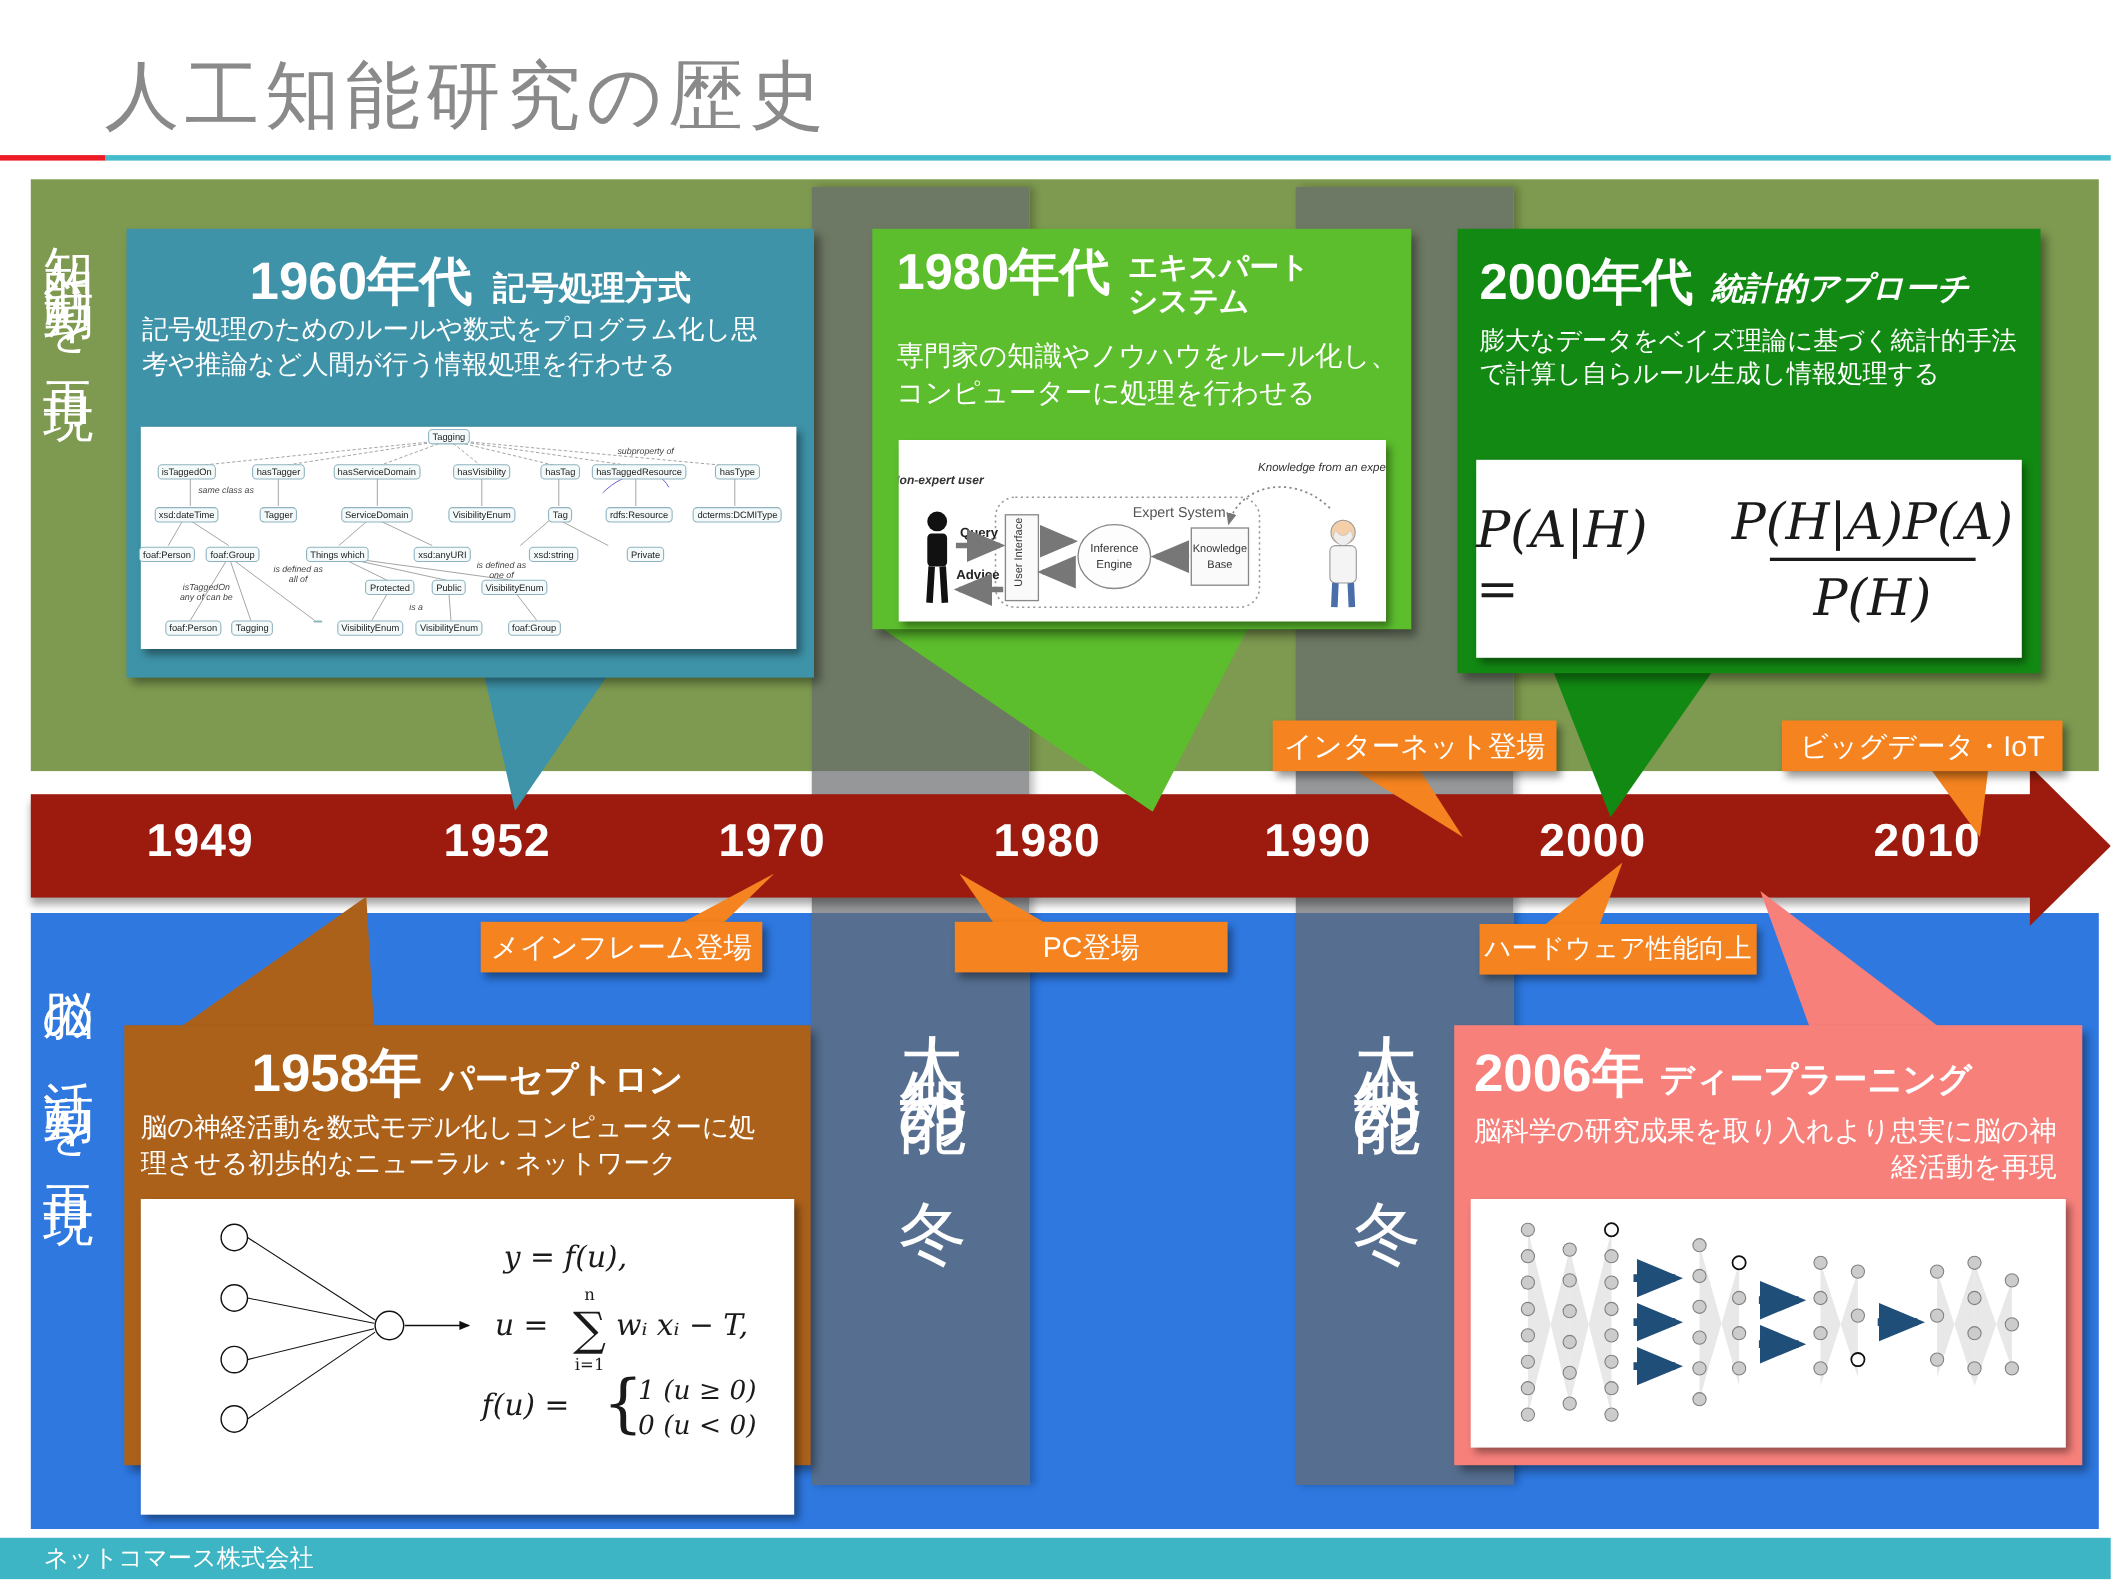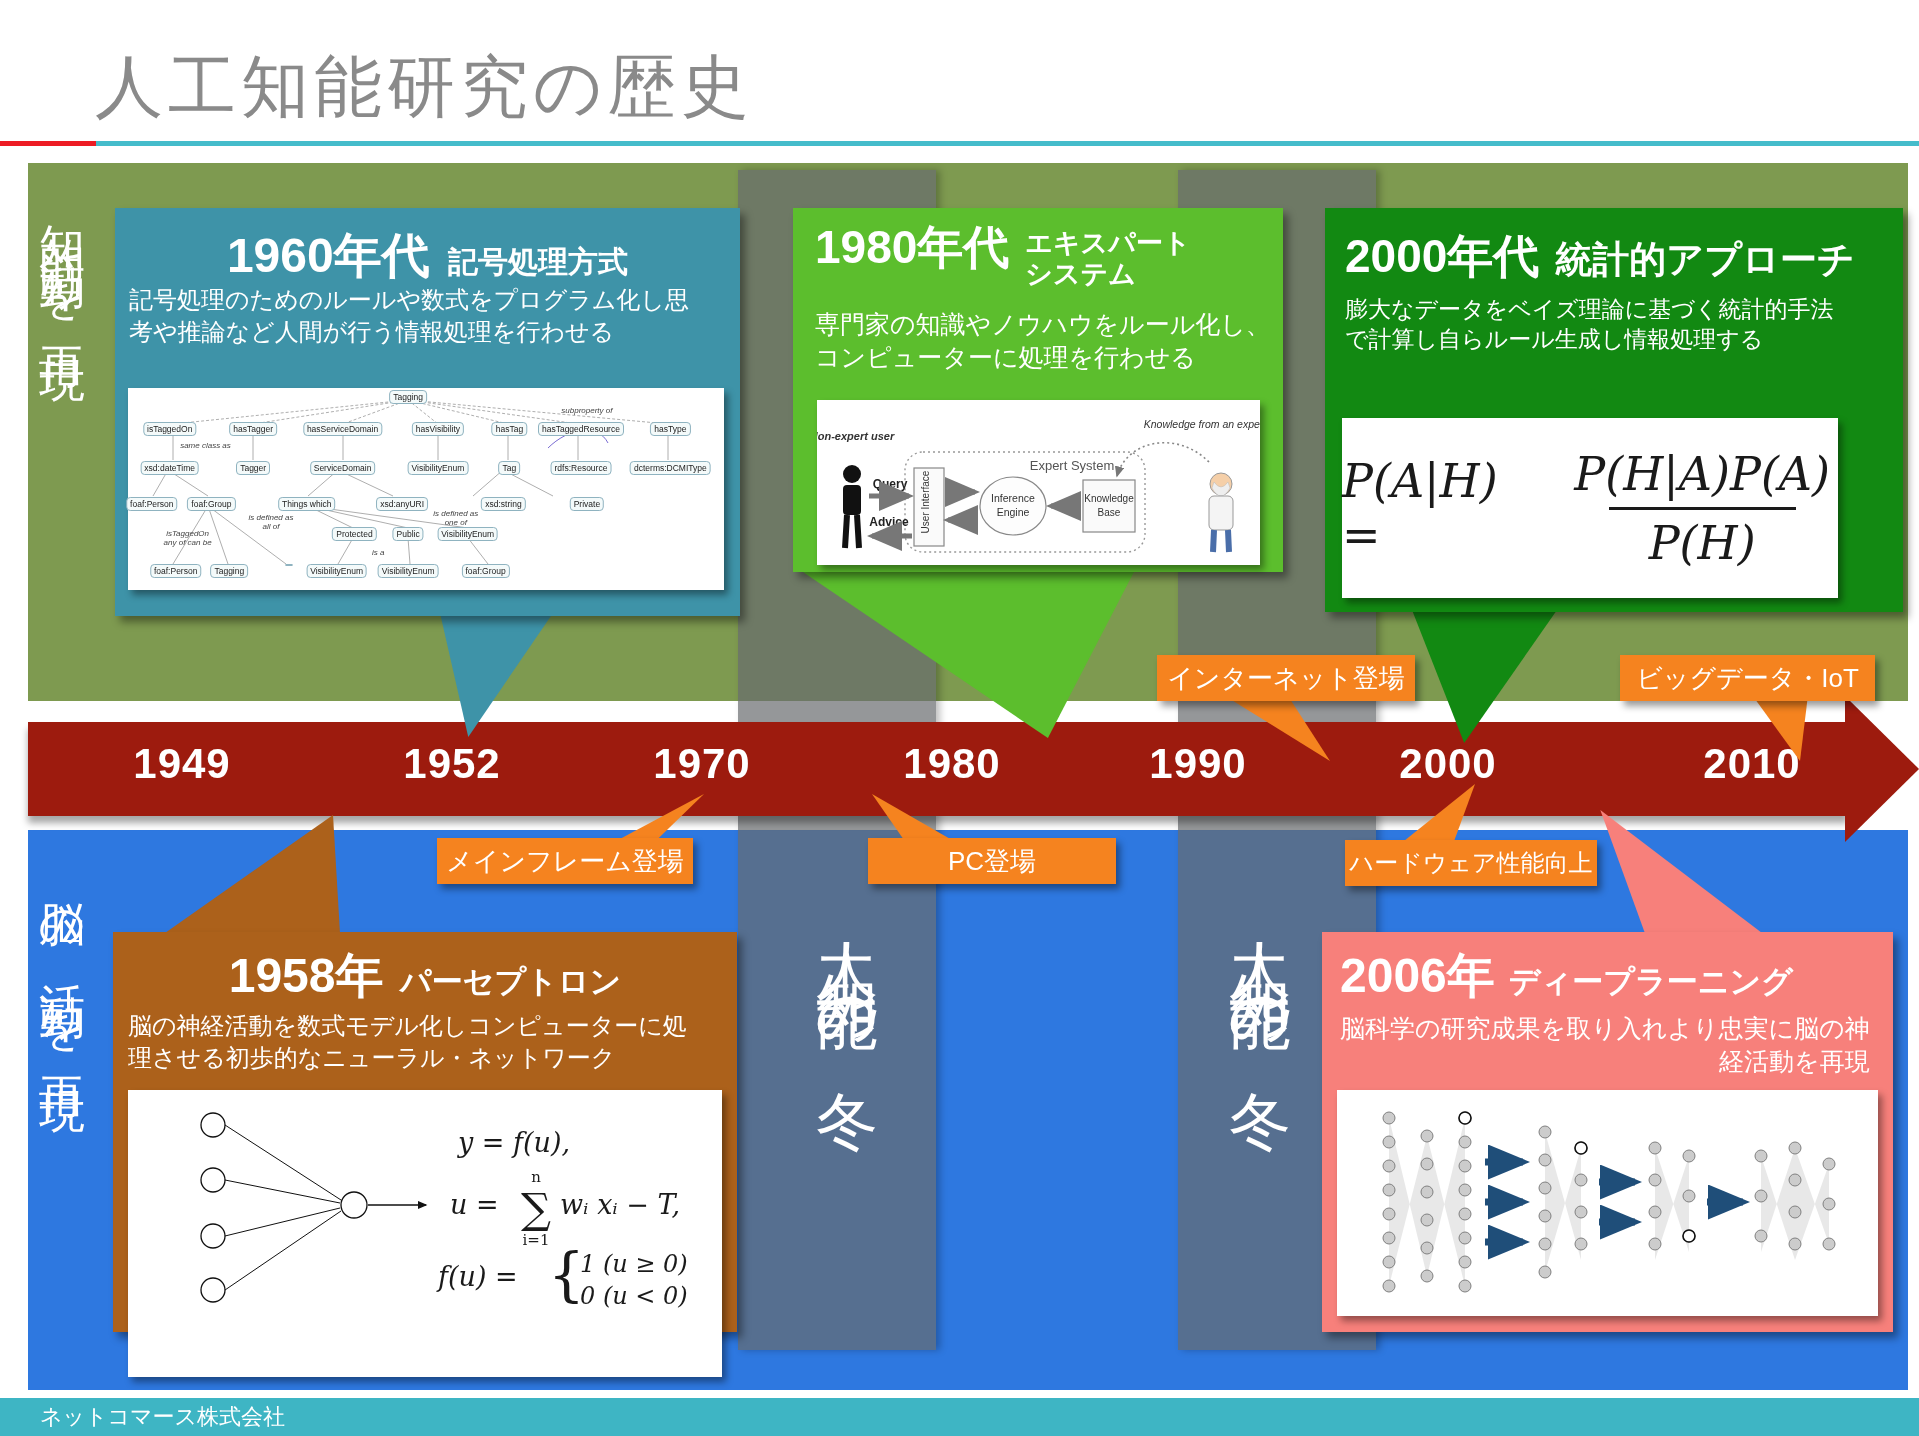--- a/index.html
+++ b/index.html
@@ -56,26 +56,26 @@
 
   #box-1980{left:793px;top:208px;width:490px;height:364px;background:#5cbe2d;}
   #tail-1980{left:800px;top:570px;width:335px;height:168px;background:#5cbe2d;
              clip-path:polygon(0 0,100% 0,74% 100%);}
   #box-1980 .title-row{position:absolute;left:22px;top:14px;display:flex;align-items:flex-start;}
   #box-1980 .era{font-size:46px;line-height:1.1;}
   #box-1980 .method{font-size:27px;line-height:1.15;margin-left:16px;margin-top:6px;}
   #box-1980 .desc{position:absolute;left:22px;top:100px;font-size:25px;}
   #img-1980{left:24px;top:192px;width:443px;height:165px;}
 
-  #box-2000{left:1325px;top:208px;width:578px;height:404px;background:#128912;}
+  #box-2000{left:1325px;top:208px;width:530px;height:404px;background:#128912;}
   #tail-2000{left:1412px;top:610px;width:145px;height:133px;background:#128912;
              clip-path:polygon(0 0,100% 0,36% 100%);}
   #box-2000 .title-row{position:absolute;left:20px;top:18px;display:flex;align-items:baseline;}
   #box-2000 .era{font-size:46px;}
-  #box-2000 .method{font-size:37px;margin-left:16px;}
+  #box-2000 .method{font-size:29px;margin-left:16px;font-style:italic;}
   #box-2000 .desc{position:absolute;left:20px;top:86px;font-size:23px;}
   #img-2000{left:17px;top:210px;width:496px;height:180px;display:flex;align-items:center;justify-content:center;}
 
   #box-1958{left:113px;top:932px;width:624px;height:400px;background:#ac611b;}
   #tail-1958{left:165px;top:815px;width:175px;height:118px;background:#ac611b;
              clip-path:polygon(96% 0,100% 100%,0 100%);}
   #box-1958 .title-row{position:absolute;left:0;top:12px;width:100%;text-align:center;}
   #box-1958 .era{font-size:48px;}
   #box-1958 .method{font-size:31px;display:inline-block;margin-left:12px;}
   #box-1958 .desc{position:absolute;left:15px;top:78px;font-size:24px;}

